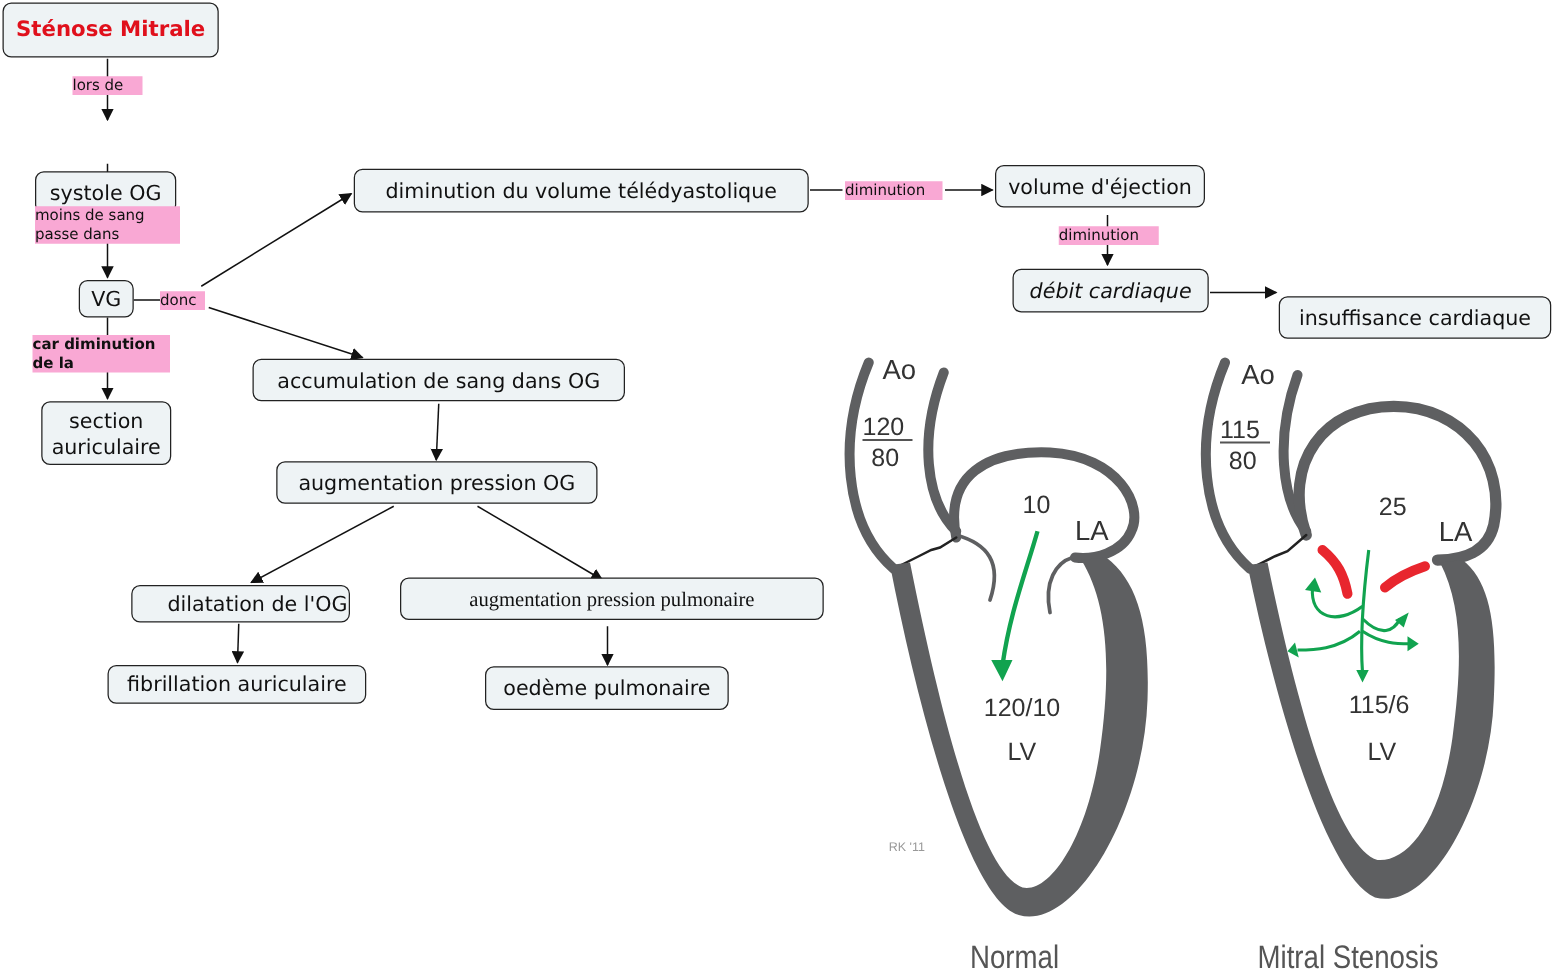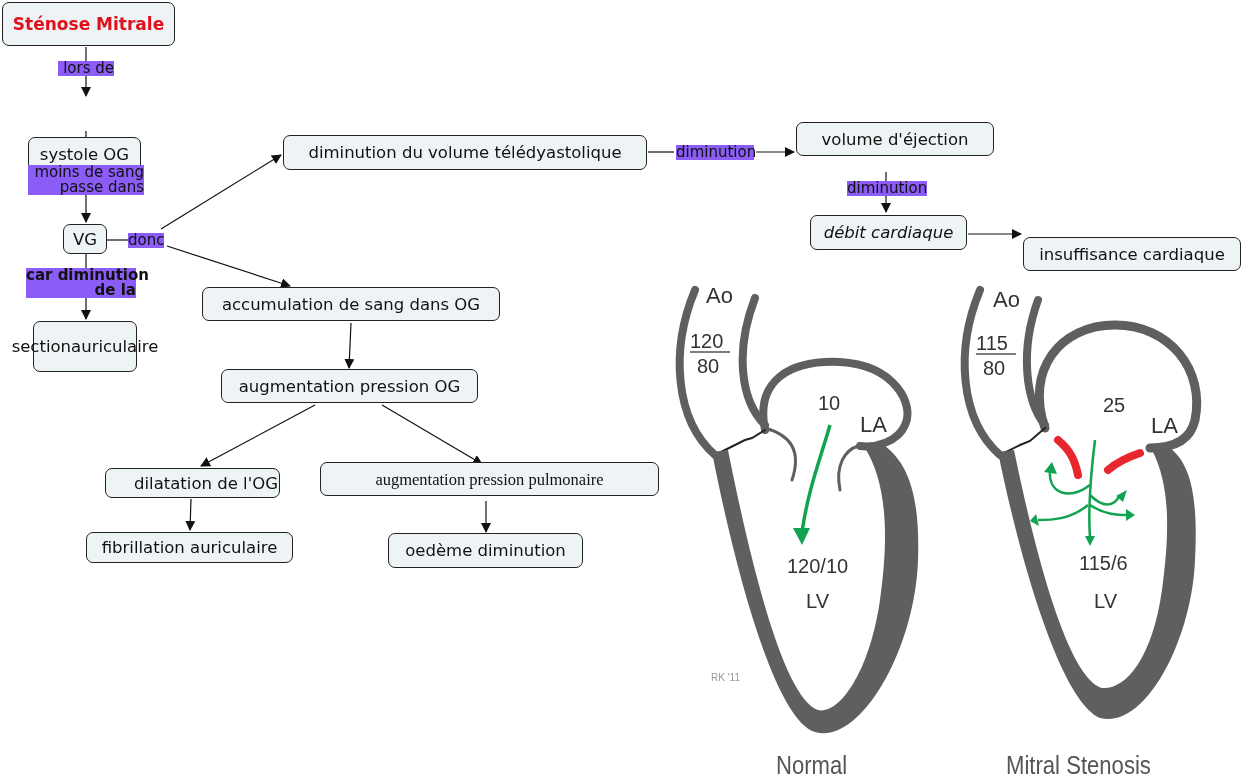--- a/index.html
+++ b/index.html
@@ -3,22 +3,22 @@
 <meta charset="utf-8">
 <style>
   html, body { margin:0; padding:0; background:#ffffff; }
   body { width:1242px; height:780px; position:relative; overflow:hidden;
          font-family:"DejaVu Sans", sans-serif; color:#111; }
   .node { position:absolute; background:#eef3f5; border:1px solid #222;
           border-radius:7px; box-sizing:border-box; display:flex; align-items:center;
           justify-content:center; text-align:center; font-size:16.5px; line-height:21px;
           white-space:nowrap; }
   .node.title { color:#e0101c; font-weight:bold; font-size:17px; }
-  .lbl { position:absolute; font-size:15px; line-height:15px; text-align:right;
-         background:#8b5cf6; white-space:nowrap; color:#111; }
+  .lbl { position:absolute; font-size:12px; line-height:15px; text-align:left;
+         background:#f9a8d4; white-space:nowrap; color:#111; }
   svg.edges { position:absolute; left:0; top:0; }
   .cap { position:absolute; font-family:"Liberation Sans", sans-serif; color:#555;
          font-size:26px; transform:scaleX(0.85); transform-origin:left top; }
   .ht { font-family:"Liberation Sans", sans-serif; fill:#333; }
 </style>
 </head>
 <body>
 
 <svg class="edges" width="1242" height="780">
   <defs>
@@ -41,34 +41,34 @@
     <line x1="315" y1="405" x2="201" y2="466" marker-end="url(#ah)"></line>
     <line x1="382" y1="405" x2="482" y2="464" marker-end="url(#ah)"></line>
     <line x1="191" y1="499" x2="190" y2="530" marker-end="url(#ah)"></line>
     <line x1="486" y1="501" x2="486" y2="532" marker-end="url(#ah)"></line>
   </g>
 </svg>
 
 <div class="node title" style="left:2px;top:2px;width:173px;height:44px;">Sténose Mitrale</div>
 <div class="node" style="left:28px;top:97px;width:113px;height:34px;margin-top:40px;">systole OG</div>
 <div class="node" style="left:63px;top:224px;width:44px;height:30px;">VG</div>
-<div class="node" style="left:33px;top:321px;width:104px;height:51px;flex-direction:row;">
+<div class="node" style="left:33px;top:321px;width:104px;height:51px;flex-direction:column;">
   <span>section</span>
   <span>auriculaire</span>
 </div>
 <div class="node" style="left:283px;top:135px;width:364px;height:35px;">diminution du volume télédyastolique</div>
-<div class="node" style="left:796px;top:122px;width:198px;height:34px;">volume d'éjection</div>
+<div class="node" style="left:796px;top:132px;width:168px;height:34px;">volume d'éjection</div>
 <div class="node" style="left:810px;top:215px;width:157px;height:35px;font-style:italic;">débit cardiaque</div>
 <div class="node" style="left:1023px;top:217px;width:218px;height:34px;margin-top:20px;">insuffisance cardiaque</div>
 <div class="node" style="left:202px;top:287px;width:298px;height:34px;">accumulation de sang dans OG</div>
 <div class="node" style="left:221px;top:369px;width:257px;height:34px;">augmentation pression OG</div>
 <div class="node" style="left:105px;top:468px;width:175px;height:30px;padding-left:27px;">dilatation de l'OG</div>
 <div class="node" style="left:320px;top:462px;width:339px;height:34px;font-family:Liberation Serif, serif;">augmentation pression pulmonaire</div>
 <div class="node" style="left:86px;top:532px;width:207px;height:31px;">fibrillation auriculaire</div>
-<div class="node" style="left:388px;top:533px;width:195px;height:35px;">oedème diminution</div>
+<div class="node" style="left:388px;top:533px;width:195px;height:35px;">oedème pulmonaire</div>
 
 <div class="lbl" style="left:58px;top:61px;width:56px;">lors de</div>
 <div class="lbl" style="left:28px;top:165px;width:116px;">
   <div>moins de sang</div>
   <div>passe dans</div>
 </div>
 <div class="lbl" style="left:128px;top:233px;width:36px;">donc</div>
 <div class="lbl" style="left:26px;top:268px;width:110px;font-weight:bold;">
   <div>car diminution</div>
   <div>de la</div>

